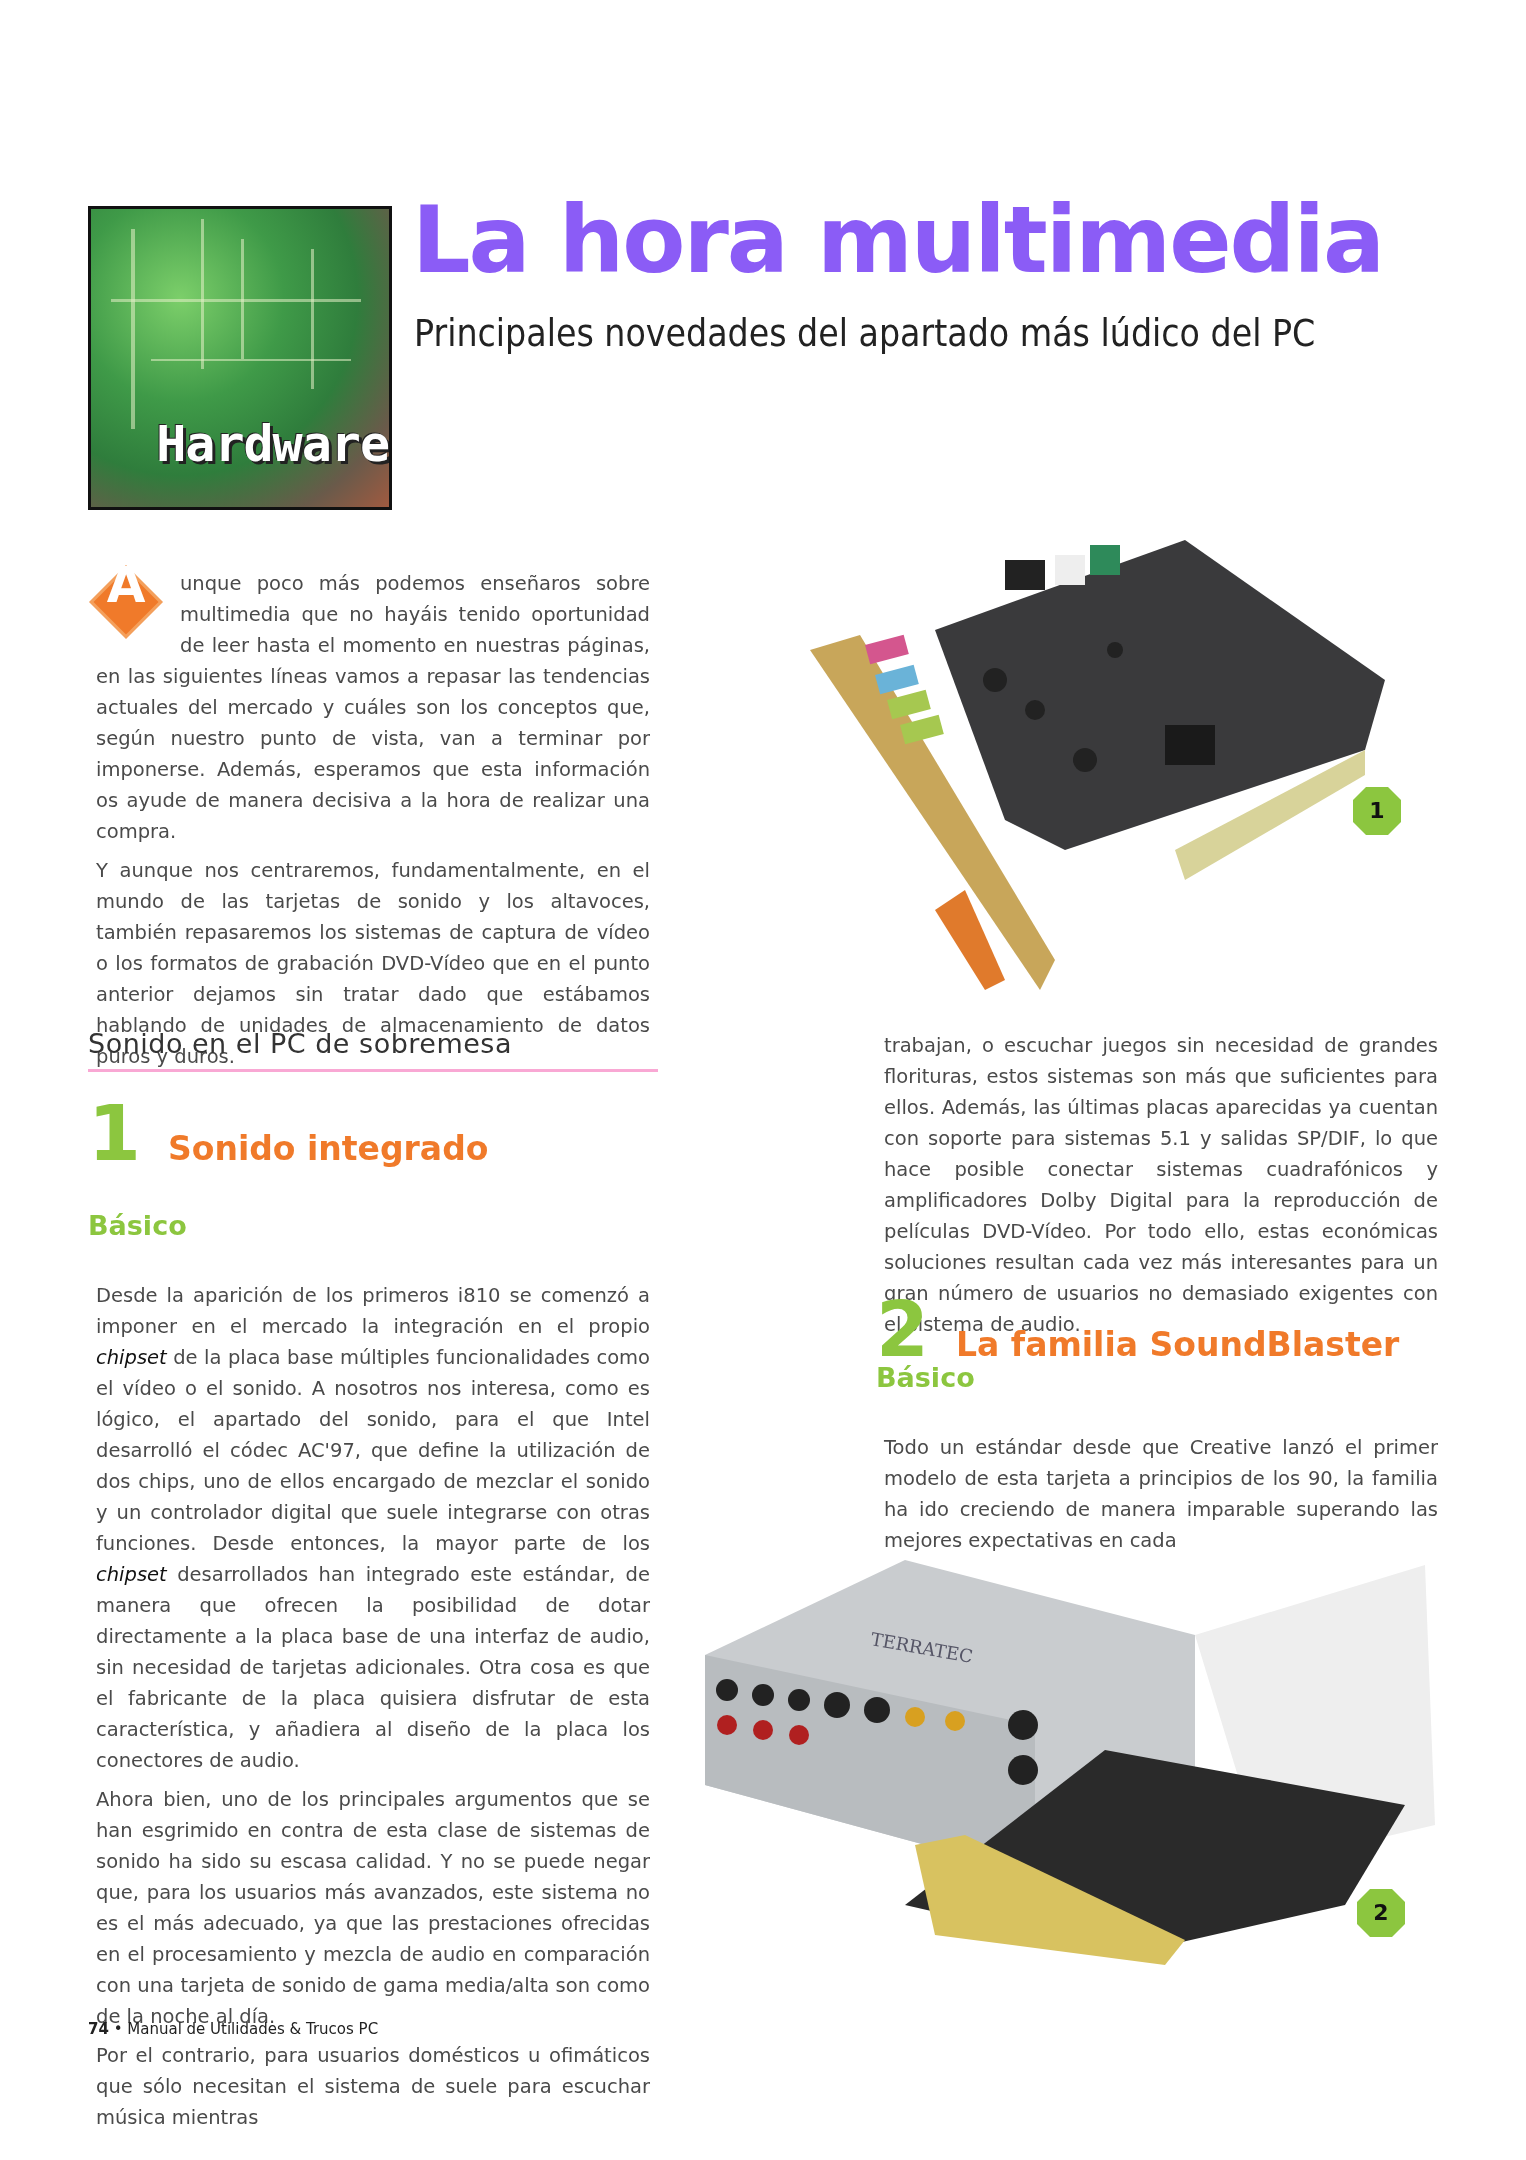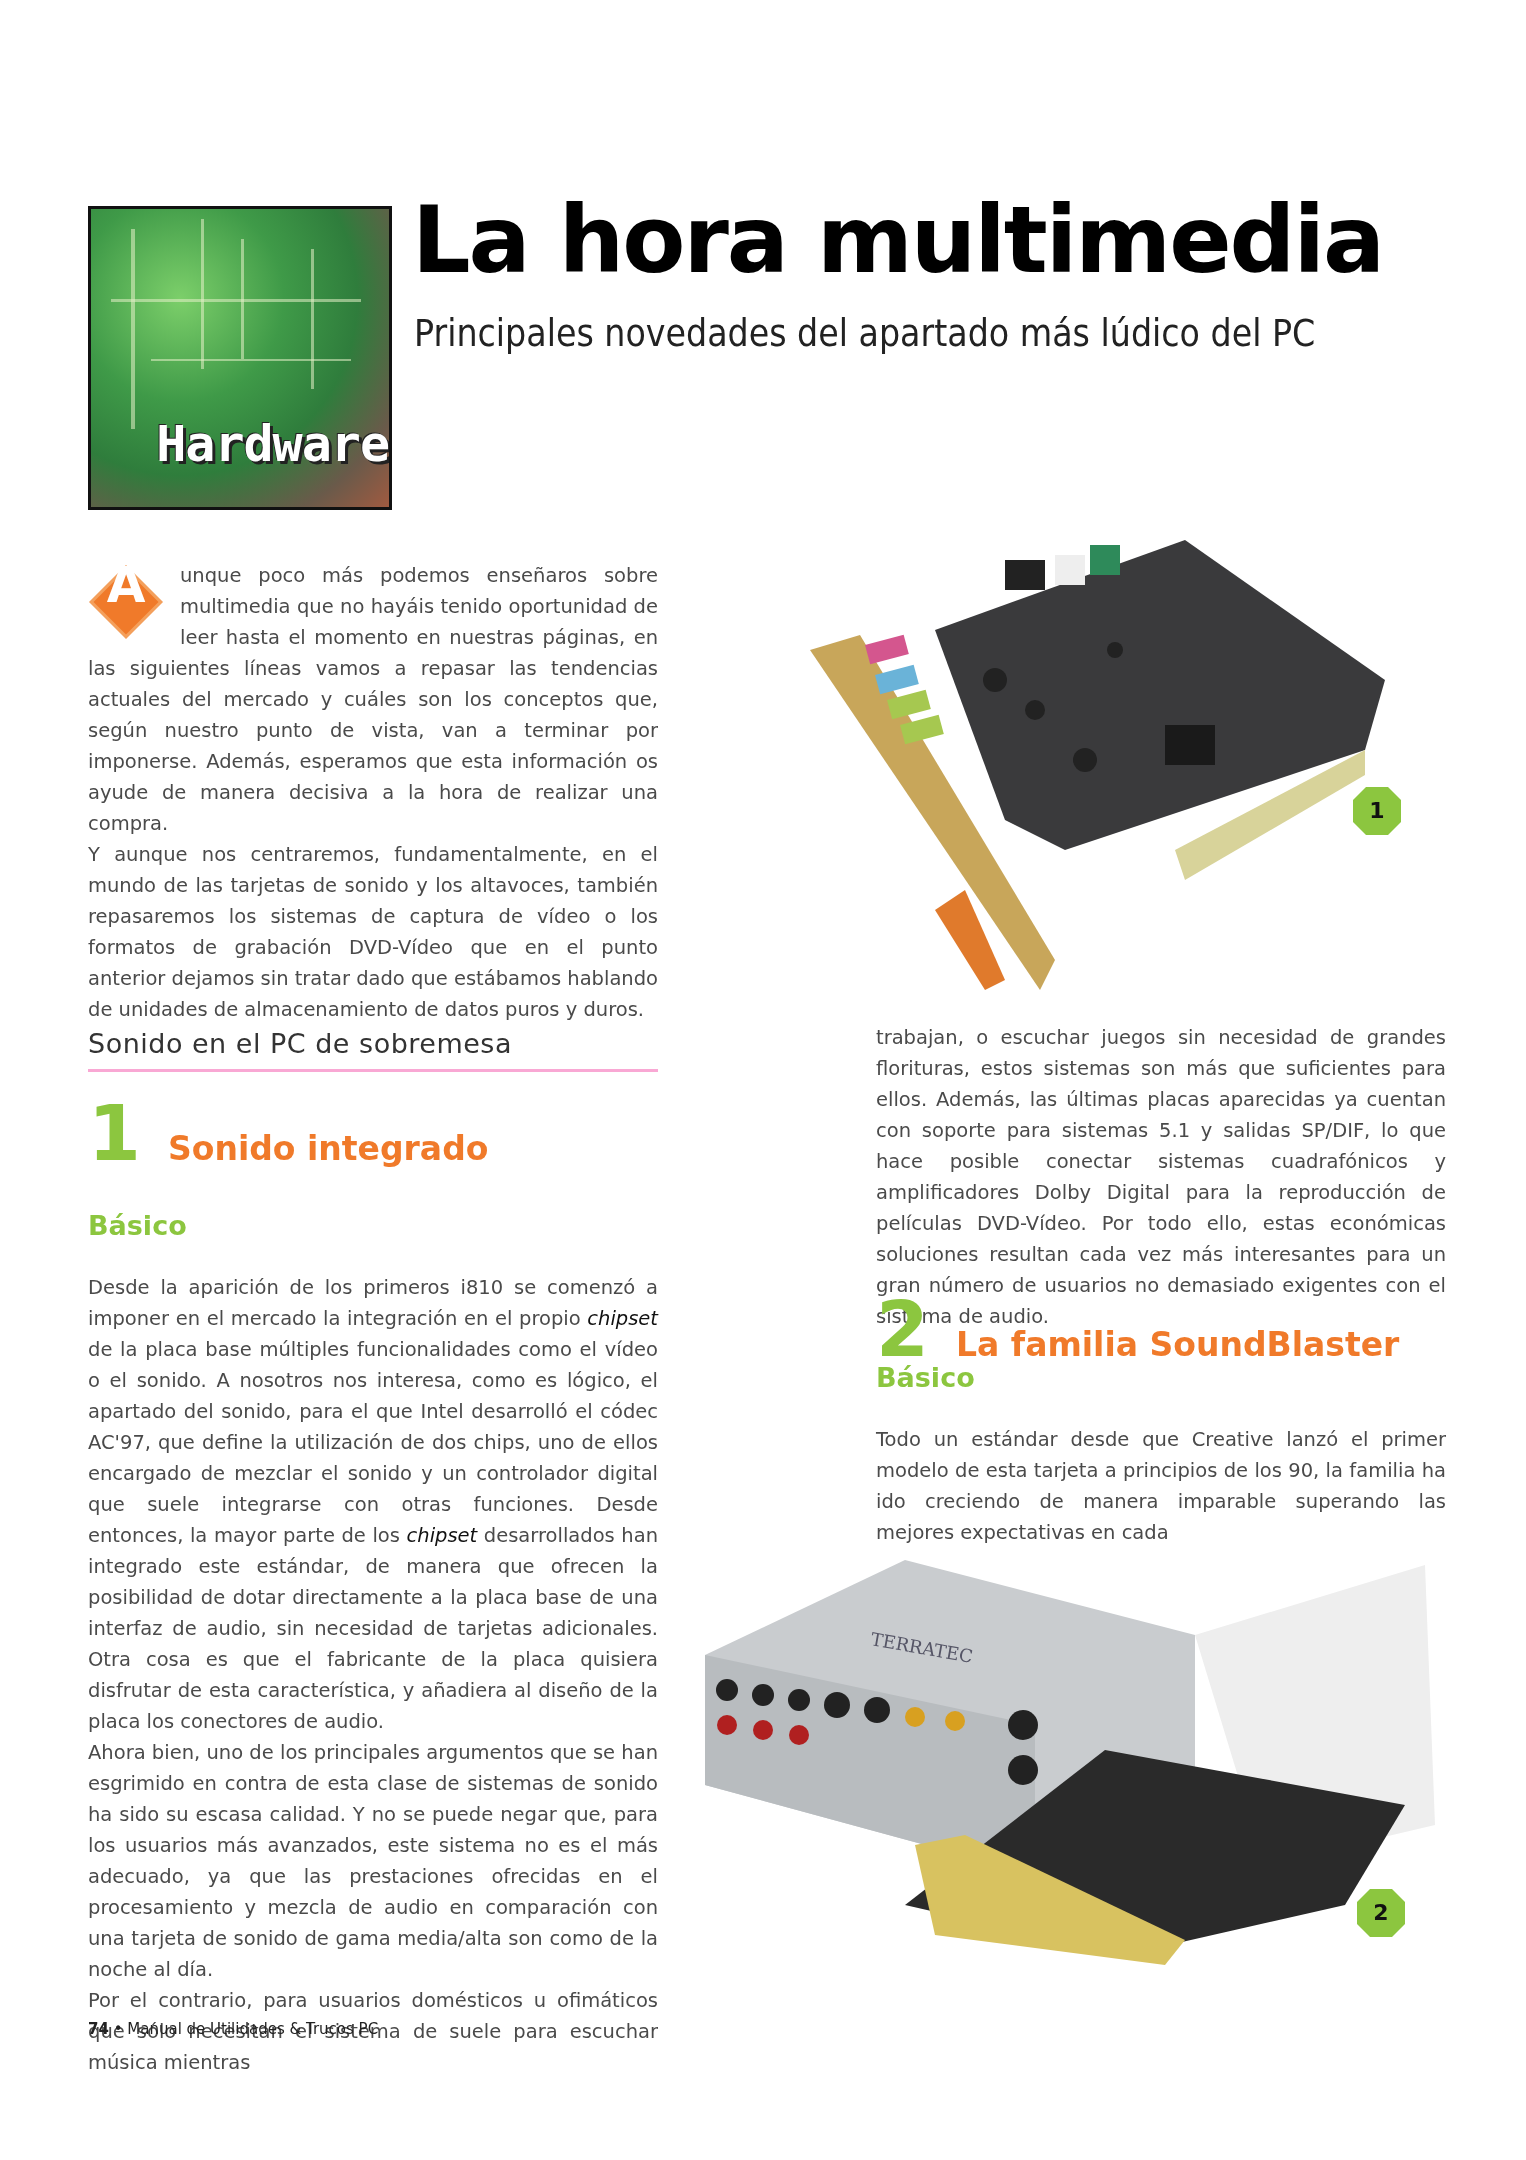--- a/index.html
+++ b/index.html
@@ -7,28 +7,28 @@
          font-family: "DejaVu Sans", sans-serif; color: #3a3a3a; }
   .abs { position: absolute; }
   
   .hw-box { left: 88px; top: 206px; width: 304px; height: 304px; border: 3px solid #111;
             box-sizing: border-box; overflow: hidden;
             background: radial-gradient(circle at 30% 30%, #7ccf6a 0%, #3f9a48 35%, #2f7d3c 60%, #6a5a4a 82%, #a05a40 100%); }
   .hw-box .trace { position: absolute; background: rgba(230,240,200,0.55); }
   .hw-label { position: absolute; left: 0; right: 0; bottom: 34px; text-align: right;
               font-family: "DejaVu Sans Mono", monospace; font-weight: bold; font-size: 50px;
               color: #fff; letter-spacing: -1px; text-shadow: 3px 3px 0 #222, -1px -1px 0 #222; }
-  .title { left: 412px; top: 190px; font-size: 92px; font-weight: bold; color: #000000;
+  .title { left: 412px; top: 190px; font-size: 92px; font-weight: bold; color: #8b5cf6;
            letter-spacing: -2px; line-height: 1.1; text-align: center; }
   .subtitle { left: 414px; top: 312px; font-size: 37px; color: #222; font-family: "DejaVu Sans", sans-serif;
               transform: scaleX(0.9); transform-origin: left; white-space: nowrap; }
   
   .col { font-size: 19.5px; line-height: 31px; color: #4a4a4a; text-align: justify;
          font-family: "DejaVu Sans", sans-serif; }
-  .col p { margin: 0; }
+  .col p { margin: 8px; }
   .col-left { left: 88px; width: 570px; }
   .col-right { left: 876px; width: 570px; }
   .dropcap { float: left; width: 72px; height: 72px; margin: 6px 18px 4px 2px; position: relative; }
   .dropcap .diamond { position: absolute; left: 10px; top: 10px; width: 52px; height: 52px;
                       background: #f07a2a; transform: rotate(45deg); border: 3px solid #f4a05c; box-sizing: border-box; }
   .dropcap .letter { position: absolute; left: 0; top: 4px; width: 72px; text-align: center;
                      font-size: 50px; font-weight: bold; color: #fff; }
   .section-title { left: 88px; top: 1028px; width: 570px; font-size: 27px; color: #333;
                    letter-spacing: 0.5px; padding-bottom: 10px; border-bottom: 3px solid #f9a8d4; }
   .num { font-size: 76px; font-weight: bold; color: #8cc63f; line-height: 1; }

